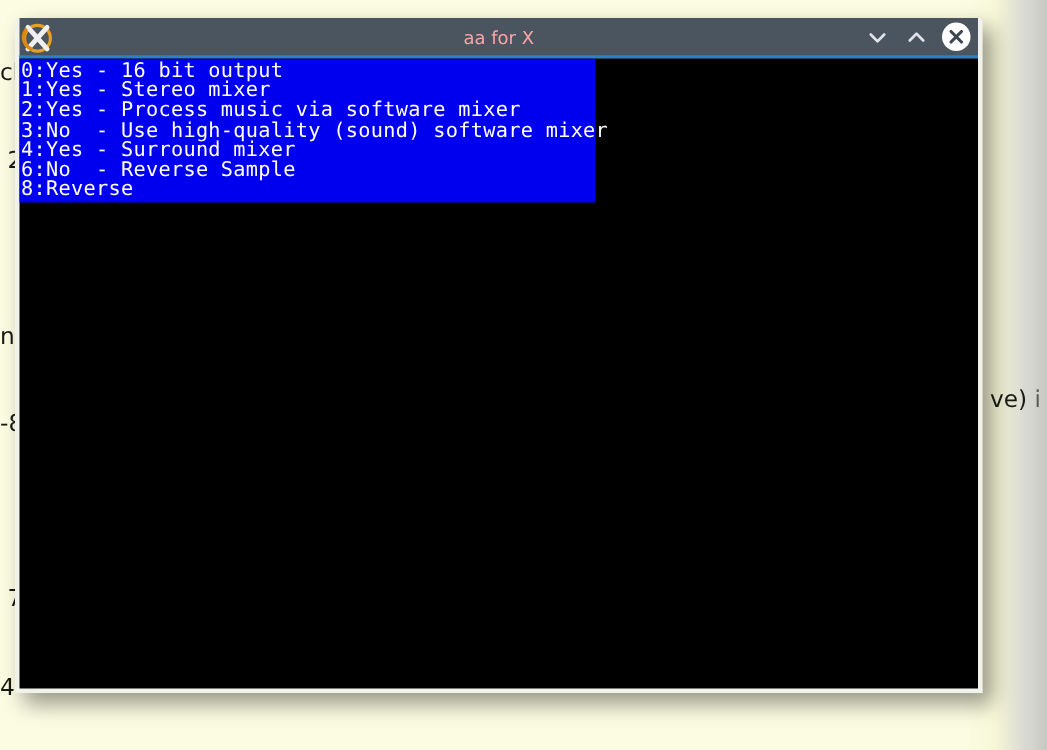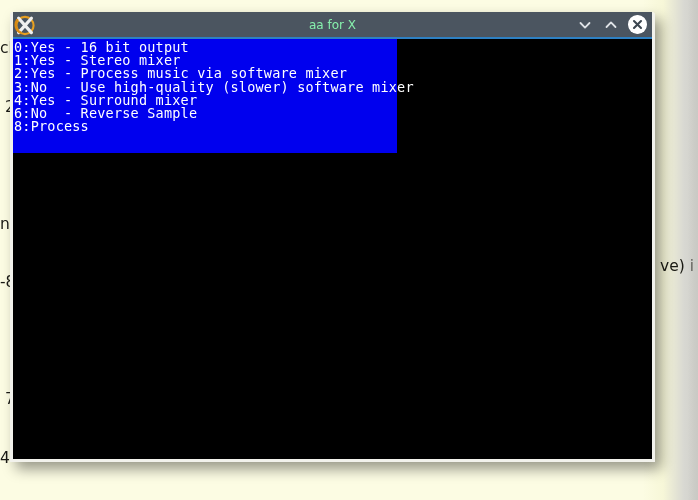--- a/index.html
+++ b/index.html
@@ -109,21 +109,21 @@
     flex: 0 0 auto;
     position: relative;
   }
 
   .title-text {
     position: absolute;
     left: 0; right: 0;
     text-align: center;
     font-family: "DejaVu Sans", sans-serif;
     font-size: 12px;
-    color: #86efac;
+    color: #fca5a5;
     pointer-events: none;
   }
 
   .win-controls {
     margin-left: auto;
     display: flex;
     align-items: center;
     gap: 9px;
     padding-right: 8px;
     flex: 0 0 auto;
@@ -155,21 +155,21 @@
     margin: 0 -3px;
     overflow: hidden;
   }
 
   .menu-block {
     position: absolute;
     left: 1px;
     top: 0px;
     width: 386px;
     background: #0000ee;
-    padding: 2px 0 20px 0;
+    padding: 2px 0 2px 0;
   }
   .menu-line {
     font-family: "DejaVu Sans Mono", monospace;
     font-size: 13.5px;
     line-height: 13.2px;
     color: #ffffff;
     white-space: pre;
     padding-left: 3px;
     letter-spacing: 0.2px;
   }
@@ -253,21 +253,21 @@
         </div>
       </div>
       <div class="titlebar-accent"></div>
     </div>
 
     <div class="client">
       <div class="menu-block">
         <div class="menu-line">0:Yes - 16 bit output</div>
         <div class="menu-line">1:Yes - Stereo mixer</div>
         <div class="menu-line">2:Yes - Process music via software mixer</div>
-        <div class="menu-line">3:No  - Use high-quality (slower) software mixer</div>
+        <div class="menu-line">3:No  - Use high-quality (sound) software mixer</div>
         <div class="menu-line">4:Yes - Surround mixer</div>
         <div class="menu-line">6:No  - Reverse Sample</div>
-        <div class="menu-line">8:Process</div>
+        <div class="menu-line">8:Reverse</div>
       </div>
     </div>
 
   </div>
 </div>
 
 </body></html>

